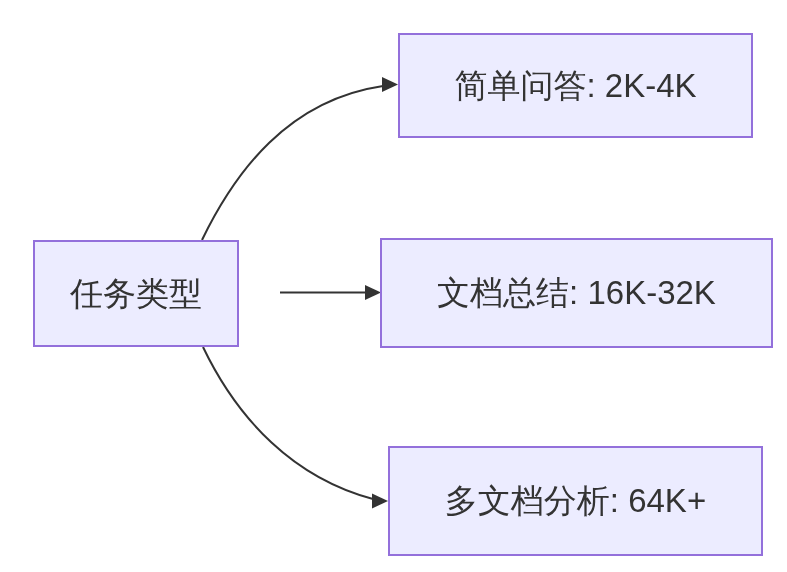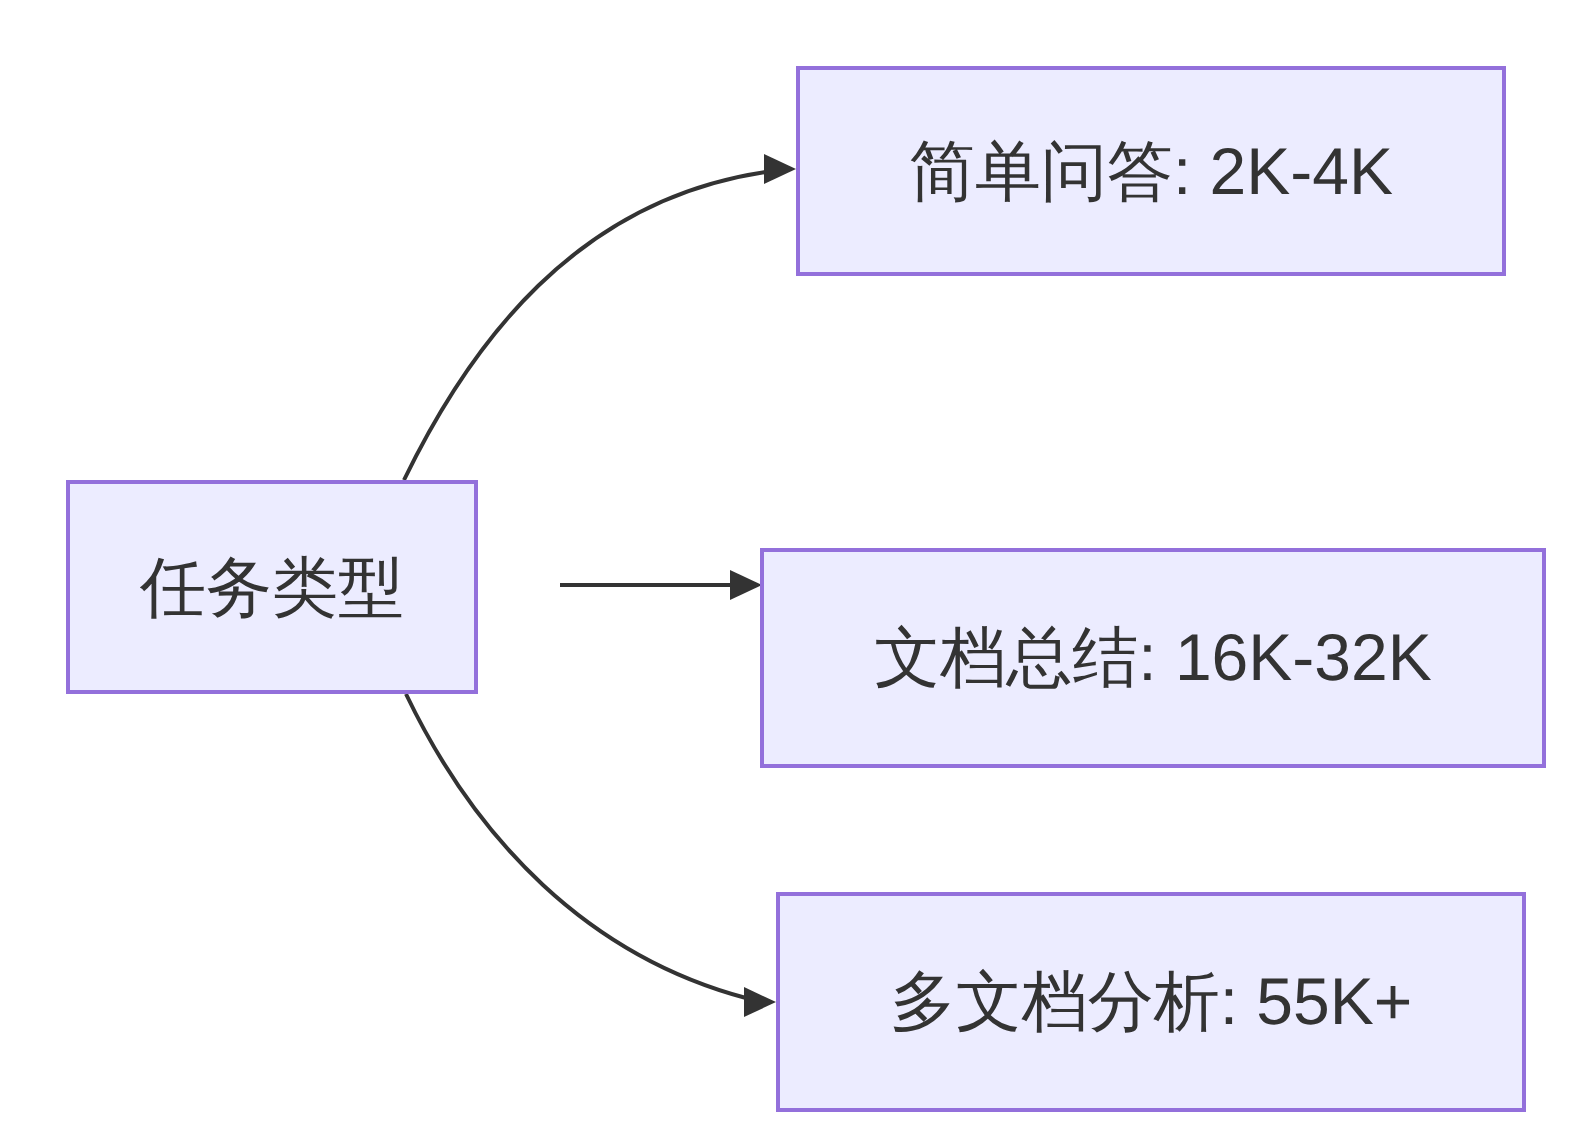--- a/index.html
+++ b/index.html
@@ -34,21 +34,21 @@
     text-align: center;
   }
   .node-label {
     color: #333333;
     font-size: 33px;
     line-height: 1.2;
     white-space: nowrap;
   }
   .node-root   { left: 33px;  top: 240px; width: 206px; height: 107px; }
   .node-top    { left: 398px; top: 33px;  width: 355px; height: 105px; }
-  .node-middle { left: 380px; top: 238px; width: 393px; height: 110px; margin-top: 36px; }
+  .node-middle { left: 380px; top: 238px; width: 393px; height: 110px; }
   .node-bottom { left: 388px; top: 446px; width: 375px; height: 110px; }
 </style>
 </head>
 <body>
 
 <div class="canvas">
 
   <svg class="edges-layer" viewBox="0 0 787 572" xmlns="http://www.w3.org/2000/svg">
 
     <path d="M 202 240 C 235 172, 288 100, 383 86" fill="none" stroke="#333333" stroke-width="2"></path>
@@ -67,16 +67,16 @@
 
   <div class="node node-top">
     <span class="node-label">简单问答: 2K-4K</span>
   </div>
 
   <div class="node node-middle">
     <span class="node-label">文档总结: 16K-32K</span>
   </div>
 
   <div class="node node-bottom">
-    <span class="node-label">多文档分析: 55K+</span>
+    <span class="node-label">多文档分析: 64K+</span>
   </div>
 
 </div>
 
 </body></html>

